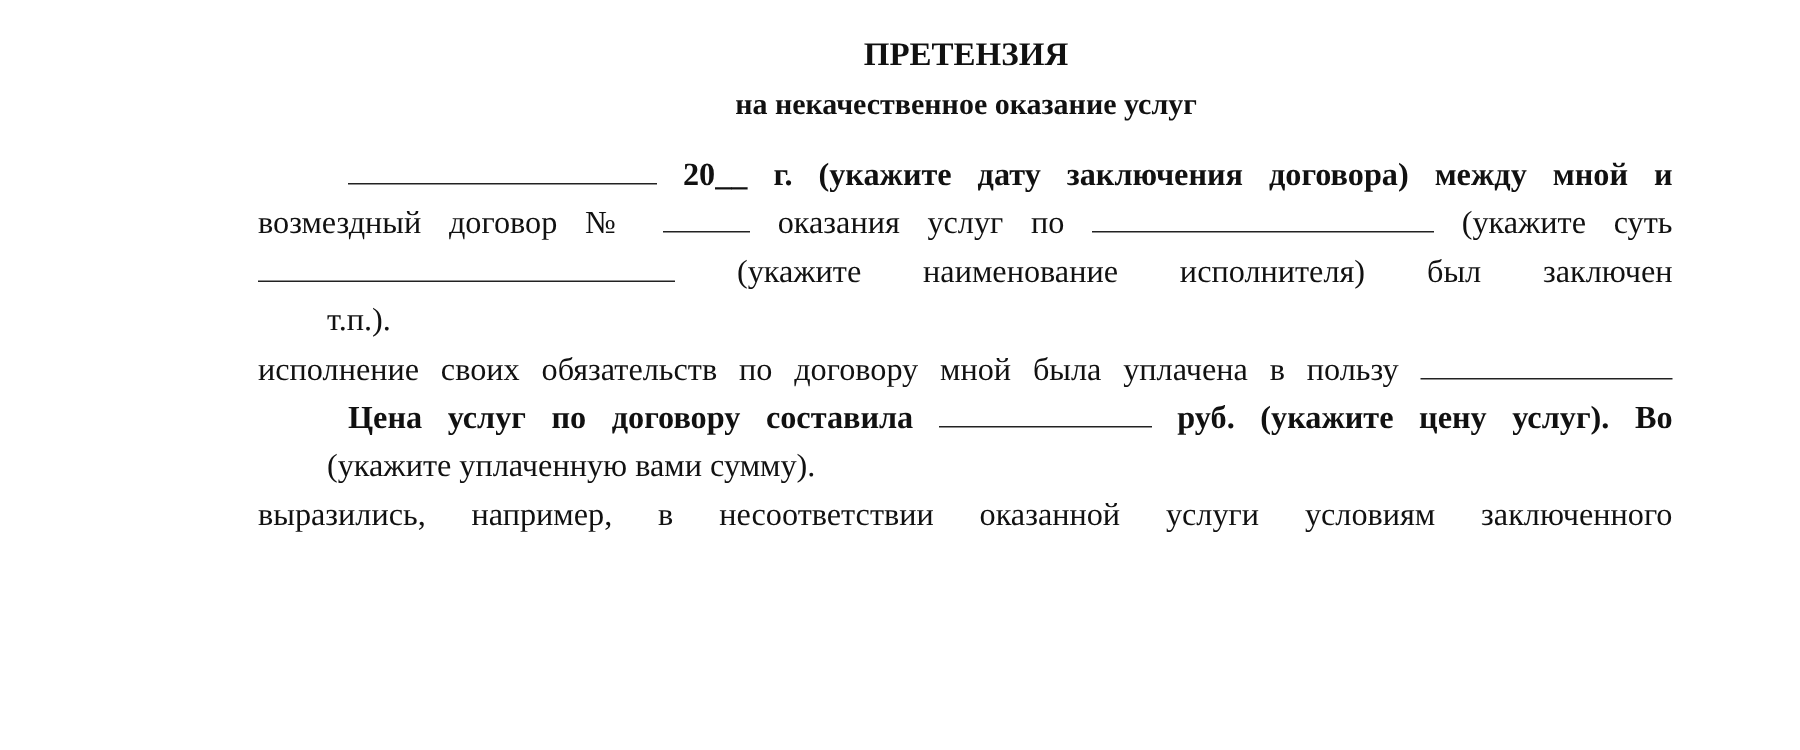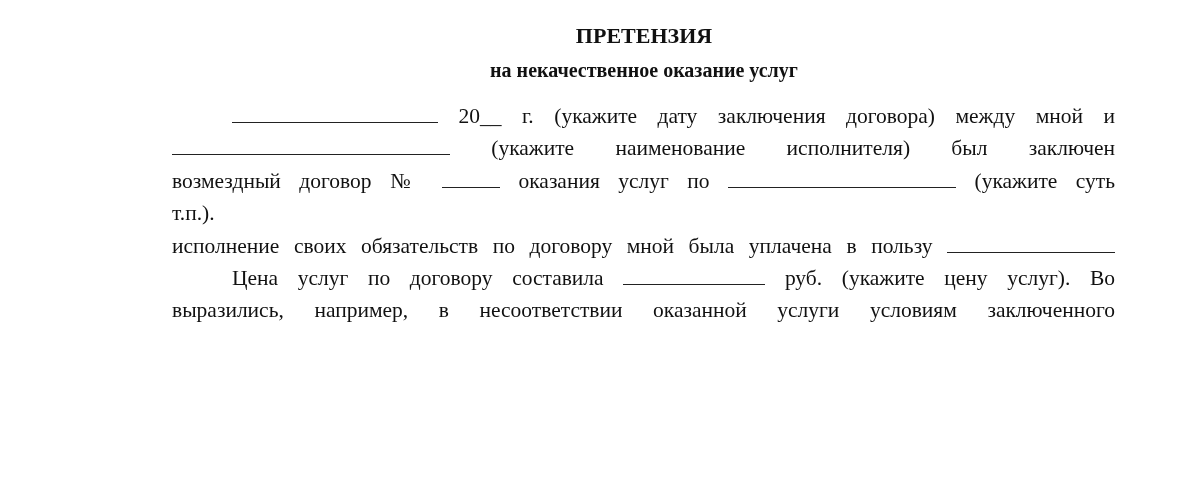--- a/index.html
+++ b/index.html
@@ -18,61 +18,62 @@
       text-align: center; font-weight: bold; font-size: 20px; line-height: 28px;
     }
     .body {
       position: absolute; left: 172px; top: 100px; width: 943px;
       font-size: 21.5px; line-height: 32.4px;
     }
     .line {
       display: block; height: 32.4px; white-space: nowrap;
       text-align: justify; text-align-last: justify;
     }
-    .line.last { text-align-last: left; }
-    .line.indent { padding-left: 60px; }
+    .line.last { text-align-last: left; margin-left: 46px; }
+    .line.indent { padding-left: 60px; font-weight: bold; }
     .blank { display: inline-block; border-bottom: 1.3px solid #222; height: 20px; vertical-align: baseline; }
   </style>
 </head>
 <body>
 
 <div class="page">
   <div class="title">ПРЕТЕНЗИЯ</div>
   <div class="subtitle">на некачественное оказание услуг</div>
 
   <div class="body">
 
     <div>
       <span class="line indent">
         <span class="blank" style="width:206px"></span>
         <span>20__ г. (укажите дату заключения договора) между мной и</span>
       </span>
       <span class="line">
-        <span class="blank" style="width:278px"></span>
-        <span>(укажите наименование исполнителя) был заключен</span>
-      </span>
-      <span class="line">
         <span>возмездный договор №</span>
         <span class="blank" style="width:58px"></span>
         <span>оказания услуг по</span>
         <span class="blank" style="width:228px"></span>
         <span>(укажите суть</span>
+      </span>
+      <span class="line">
+        <span class="blank" style="width:278px"></span>
+        <span>(укажите наименование исполнителя) был заключен</span>
       </span>
       <span class="line last">т.п.).</span>
     </div>
 
     <div>
       <span class="line">
         <span>исполнение своих обязательств по договору мной была уплачена в пользу</span>
         <span class="blank" style="width:168px"></span>
       </span>
       <span class="line indent">
         <span>Цена услуг по договору составила</span>
         <span class="blank" style="width:142px"></span>
         <span>руб. (укажите цену услуг). Во</span>
       </span>
+      <span class="line last">(укажите уплаченную вами сумму).</span>
     </div>
 
     <div>
       <span class="line">выразились, например, в несоответствии оказанной услуги условиям заключенного</span>
     </div>
   </div>
 </div>
 
 </body></html>

